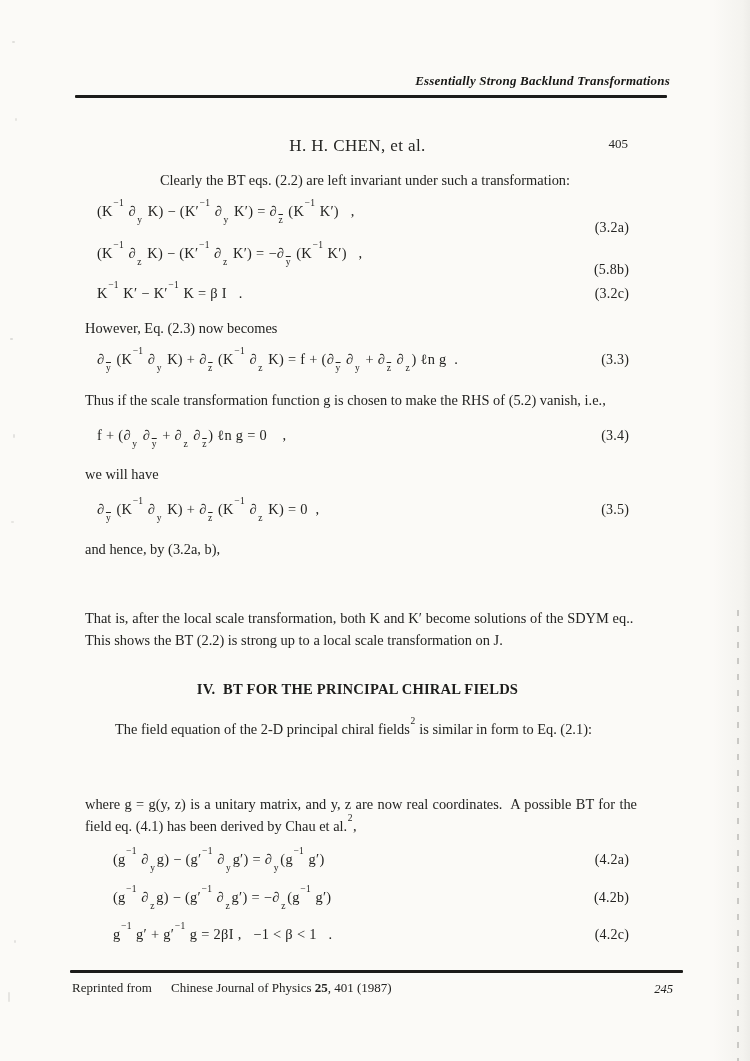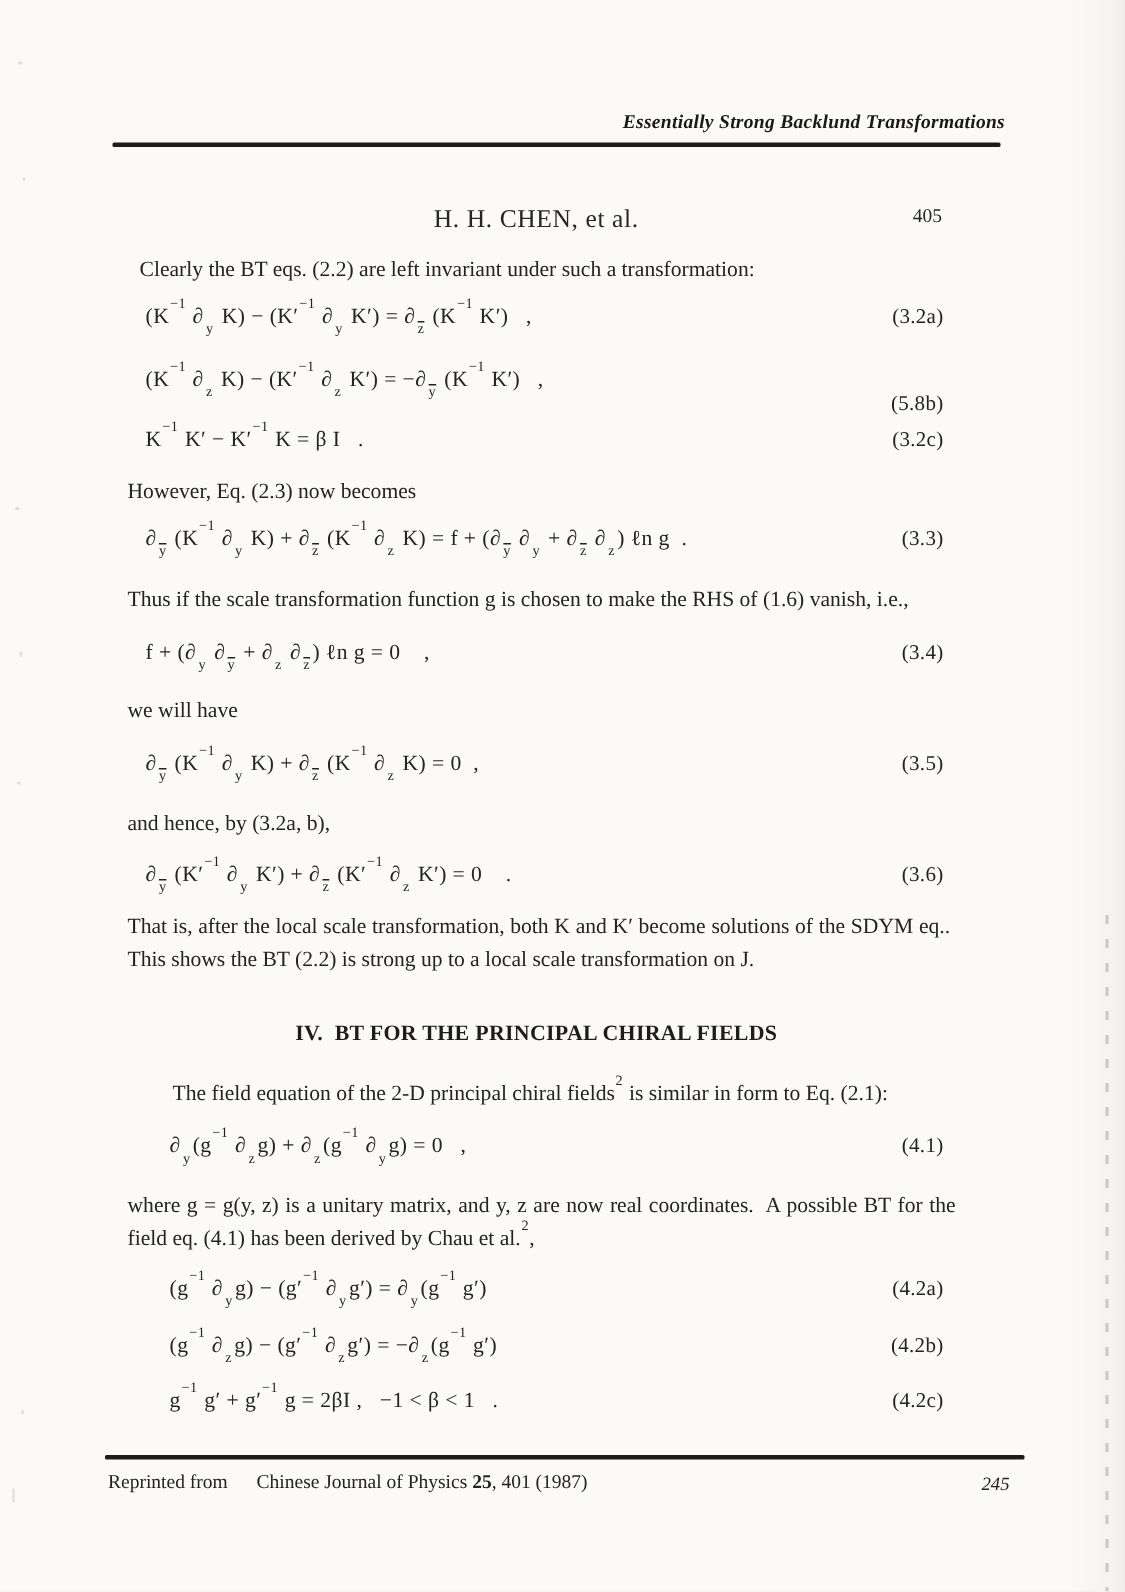--- a/index.html
+++ b/index.html
@@ -72,73 +72,65 @@
   <div class="speck" style="left:8px;top:992px;width:2px;height:10px;opacity:.14;"></div>
 
   <div class="abs running-title">Essentially Strong Backlund Transformations</div>
   <div class="abs rule-top"></div>
 
   <div class="abs masthead">
     <span class="authors">H. H. CHEN, et al.</span>
     <span class="pagenum">405</span>
   </div>
 
-  <div class="abs para oneline indent1" style="top:169px;">Clearly the BT eqs. (2.2) are left invariant under such a transformation:</div>
+  <div class="abs para oneline indent1" style="top:169px;text-align:center;">Clearly the BT eqs. (2.2) are left invariant under such a transformation:</div>
 
-  <div class="abs eq eq3" style="top:203px;">
+  <div class="abs eq eq3" style="top:203px;flex-direction:column;">
     <span class="eq-body">(K<sup>−1</sup> ∂<sub>y</sub> K) − (K′<sup>−1</sup> ∂<sub>y</sub> K′) = ∂<sub><ov>z</ov></sub> (K<sup>−1</sup> K′)&nbsp;&nbsp;&nbsp;,</span>
     <span class="eq-label">(3.2a)</span>
   </div>
   <div class="abs eq eq3" style="top:245px;flex-direction:column;">
     <span class="eq-body">(K<sup>−1</sup> ∂<sub>z</sub> K) − (K′<sup>−1</sup> ∂<sub>z</sub> K′) = −∂<sub><ov>y</ov></sub> (K<sup>−1</sup> K′)&nbsp;&nbsp;&nbsp;,</span>
     <span class="eq-label">(5.8b)</span>
   </div>
   <div class="abs eq eq3" style="top:285px;">
     <span class="eq-body">K<sup>−1</sup> K′ − K′<sup>−1</sup> K = β I&nbsp;&nbsp;&nbsp;.</span>
     <span class="eq-label">(3.2c)</span>
   </div>
 
   <div class="abs para oneline" style="top:317px;">However, Eq. (2.3) now becomes</div>
 
   <div class="abs eq eq3" style="top:351px;">
     <span class="eq-body">∂<sub><ov>y</ov></sub> (K<sup>−1</sup> ∂<sub>y</sub> K) + ∂<sub><ov>z</ov></sub> (K<sup>−1</sup> ∂<sub>z</sub> K) = f + (∂<sub><ov>y</ov></sub> ∂<sub>y</sub> + ∂<sub><ov>z</ov></sub> ∂<sub>z</sub>) ℓn g&nbsp;&nbsp;.</span>
     <span class="eq-label">(3.3)</span>
   </div>
 
-  <div class="abs para oneline" style="top:389px;">Thus if the scale transformation function g is chosen to make the RHS of (1.6) vanish, i.e.,</div>
+  <div class="abs para oneline" style="top:389px;">Thus if the scale transformation function g is chosen to make the RHS of (5.2) vanish, i.e.,</div>
 
   <div class="abs eq eq3" style="top:427px;">
     <span class="eq-body">f + (∂<sub>y</sub> ∂<sub><ov>y</ov></sub> + ∂<sub>z</sub> ∂<sub><ov>z</ov></sub>) ℓn g = 0&nbsp;&nbsp;&nbsp;&nbsp;,</span>
     <span class="eq-label">(3.4)</span>
   </div>
 
   <div class="abs para oneline" style="top:463px;">we will have</div>
 
   <div class="abs eq eq3" style="top:501px;">
     <span class="eq-body">∂<sub><ov>y</ov></sub> (K<sup>−1</sup> ∂<sub>y</sub> K) + ∂<sub><ov>z</ov></sub> (K<sup>−1</sup> ∂<sub>z</sub> K) = 0&nbsp;&nbsp;,</span>
     <span class="eq-label">(3.5)</span>
   </div>
 
   <div class="abs para oneline" style="top:538px;">and hence, by (3.2a, b),</div>
 
-  <div class="abs eq eq3" style="top:575px;">
-    <span class="eq-body">∂<sub><ov>y</ov></sub> (K′<sup>−1</sup> ∂<sub>y</sub> K′) + ∂<sub><ov>z</ov></sub> (K′<sup>−1</sup> ∂<sub>z</sub> K′) = 0&nbsp;&nbsp;&nbsp;&nbsp;.</span>
-    <span class="eq-label">(3.6)</span>
-  </div>
 
   <div class="abs para justify" style="top:607px;">That is, after the local scale transformation, both K and K′ become solutions of the SDYM eq..&nbsp; This shows the BT (2.2) is strong up to a local scale transformation on J.</div>
 
   <div class="abs section-heading">IV.&nbsp; BT FOR THE PRINCIPAL CHIRAL FIELDS</div>
 
   <div class="abs para oneline indent2" style="top:718px;">The field equation of the 2-D principal chiral fields<sup>2</sup> is similar in form to Eq. (2.1):</div>
 
-  <div class="abs eq eq4" style="top:756px;">
-    <span class="eq-body">∂<sub>y</sub>(g<sup>−1</sup> ∂<sub>z</sub>g) + ∂<sub>z</sub>(g<sup>−1</sup> ∂<sub>y</sub>g) = 0&nbsp;&nbsp;&nbsp;,</span>
-    <span class="eq-label">(4.1)</span>
-  </div>
 
   <div class="abs para justify" style="top:793px;">where g = g(y, z) is a unitary matrix, and y, z are now real coordinates.&nbsp; A possible BT for the field eq. (4.1) has been derived by Chau et al.<sup>2</sup>,</div>
 
   <div class="abs eq eq4" style="top:851px;">
     <span class="eq-body">(g<sup>−1</sup> ∂<sub>y</sub>g) − (g′<sup>−1</sup> ∂<sub>y</sub>g′) = ∂<sub>y</sub>(g<sup>−1</sup> g′)</span>
     <span class="eq-label">(4.2a)</span>
   </div>
   <div class="abs eq eq4" style="top:889px;">
     <span class="eq-body">(g<sup>−1</sup> ∂<sub>z</sub>g) − (g′<sup>−1</sup> ∂<sub>z</sub>g′) = −∂<sub>z</sub>(g<sup>−1</sup> g′)</span>
     <span class="eq-label">(4.2b)</span>

